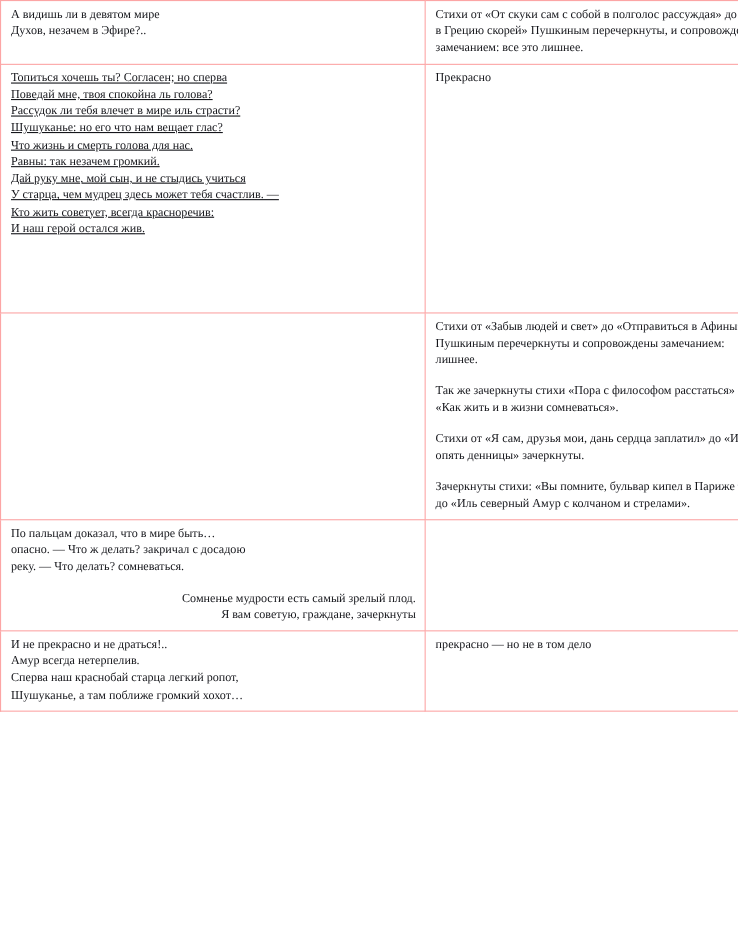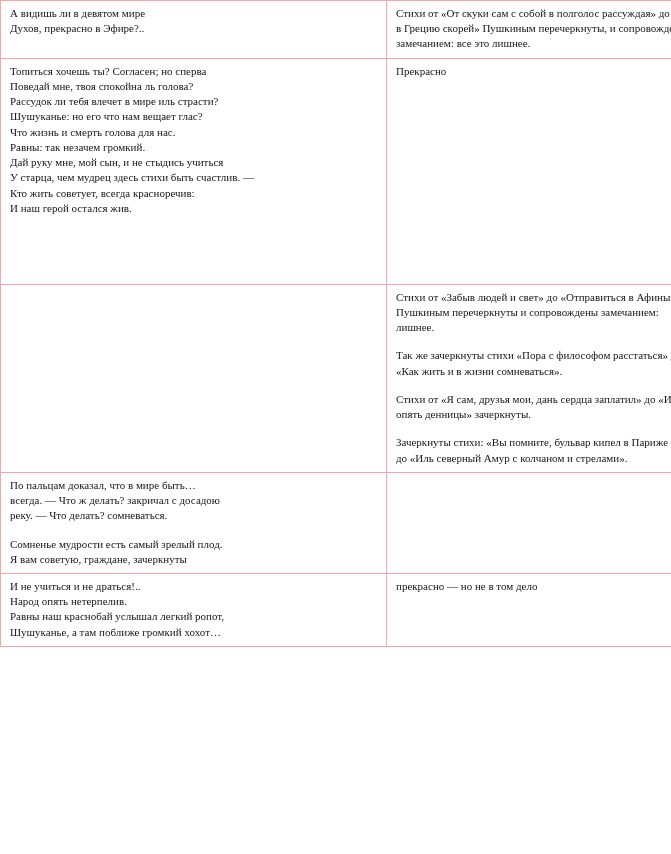--- a/index.html
+++ b/index.html
@@ -46,53 +46,54 @@
     margin: 0;
   }
   .annot-para {
     margin: 0;
   }
   .annot-para + .annot-para {
     margin-top: 13px;
   }
   .stanza + .stanza {
     margin-top: 13px;
+    text-align: right;
   }
-  .row-tall-left { height: 214px; }
+  .row-tall-left { height: 214px; text-decoration: underline; }
 </style>
 </head>
 <body>
 
 <div class="page">
   <table class="doc-table">
     <tbody>
 
       <tr>
         <td class="col-left">
           <div class="para">
             <span class="verse-line">А видишь ли в девятом мире</span>
-            <span class="verse-line">Духов, прекрасно в Эфире?..</span>
+            <span class="verse-line">Духов, незачем в Эфире?..</span>
           </div>
         </td>
         <td class="col-right">
           <p class="annot-para">Стихи от «От скуки сам с собой в полголос рассуждая» до «Он в Грецию скорей» Пушкиным перечеркнуты, и сопровождены замечанием: все это лишнее.</p>
         </td>
       </tr>
 
       <tr>
         <td class="col-left row-tall-left">
           <div class="para">
             <span class="verse-line">Топиться хочешь ты? Согласен; но сперва</span>
             <span class="verse-line">Поведай мне, твоя спокойна ль голова?</span>
             <span class="verse-line">Рассудок ли тебя влечет в мире иль страсти?</span>
             <span class="verse-line">Шушуканье: но его что нам вещает глас?</span>
             <span class="verse-line">Что жизнь и смерть голова для нас.</span>
             <span class="verse-line">Равны: так незачем громкий.</span>
             <span class="verse-line">Дай руку мне, мой сын, и не стыдись учиться</span>
-            <span class="verse-line">У старца, чем мудрец здесь стихи быть счастлив. —</span>
+            <span class="verse-line">У старца, чем мудрец здесь может тебя счастлив. —</span>
             <span class="verse-line">Кто жить советует, всегда красноречив:</span>
             <span class="verse-line">И наш герой остался жив.</span>
           </div>
         </td>
         <td class="col-right mid-align">
           <p class="annot-para">Прекрасно</p>
         </td>
       </tr>
 
       <tr>
@@ -102,37 +103,37 @@
           <p class="annot-para">Так же зачеркнуты стихи «Пора с философом расстаться» до «Как жить и в жизни сомневаться».</p>
           <p class="annot-para">Стихи от «Я сам, друзья мои, дань сердца заплатил» до «И ждет опять денницы» зачеркнуты.</p>
           <p class="annot-para">Зачеркнуты стихи: «Вы помните, бульвар кипел в Париже так» до «Иль северный Амур с колчаном и стрелами».</p>
         </td>
       </tr>
 
       <tr>
         <td class="col-left">
           <div class="stanza">
             <span class="verse-line">По пальцам доказал, что в мире быть…</span>
-            <span class="verse-line">всегда. — Что ж делать? закричал с досадою</span>
+            <span class="verse-line">опасно. — Что ж делать? закричал с досадою</span>
             <span class="verse-line">реку. — Что делать? сомневаться.</span>
           </div>
           <div class="stanza">
             <span class="verse-line">Сомненье мудрости есть самый зрелый плод.</span>
             <span class="verse-line">Я вам советую, граждане, зачеркнуты</span>
           </div>
         </td>
         <td class="col-right">&nbsp;</td>
       </tr>
 
       <tr>
         <td class="col-left">
           <div class="para">
-            <span class="verse-line">И не учиться и не драться!..</span>
-            <span class="verse-line">Народ опять нетерпелив.</span>
-            <span class="verse-line">Равны наш краснобай услышал легкий ропот,</span>
+            <span class="verse-line">И не прекрасно и не драться!..</span>
+            <span class="verse-line">Амур всегда нетерпелив.</span>
+            <span class="verse-line">Сперва наш краснобай старца легкий ропот,</span>
             <span class="verse-line">Шушуканье, а там поближе громкий хохот…</span>
           </div>
         </td>
         <td class="col-right mid-align">
           <p class="annot-para">прекрасно — но не в том дело</p>
         </td>
       </tr>
 
     </tbody>
   </table>

